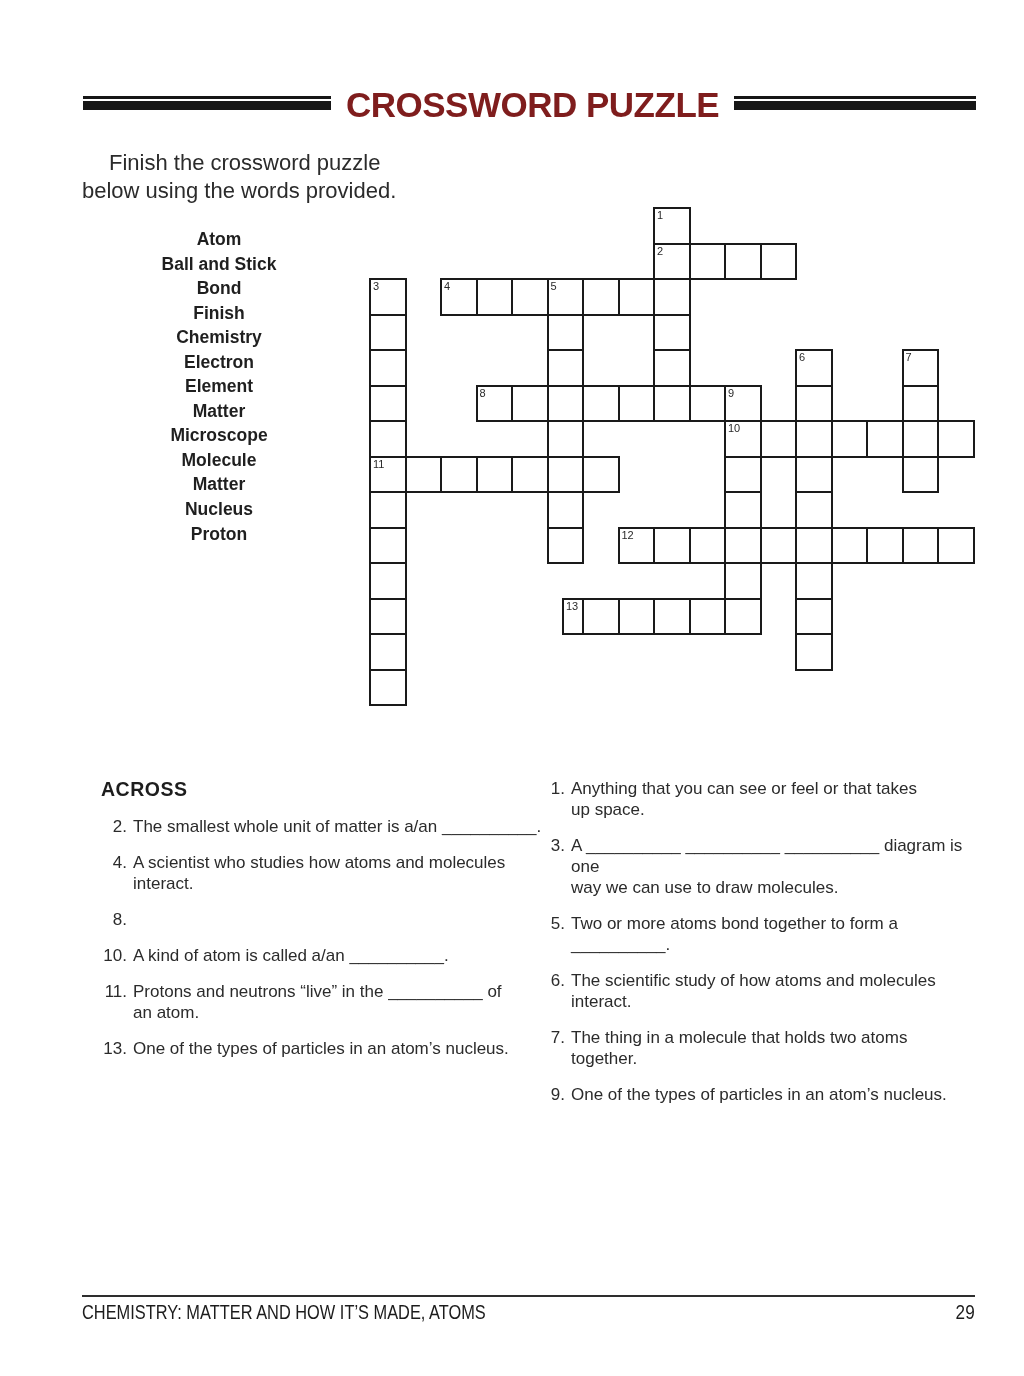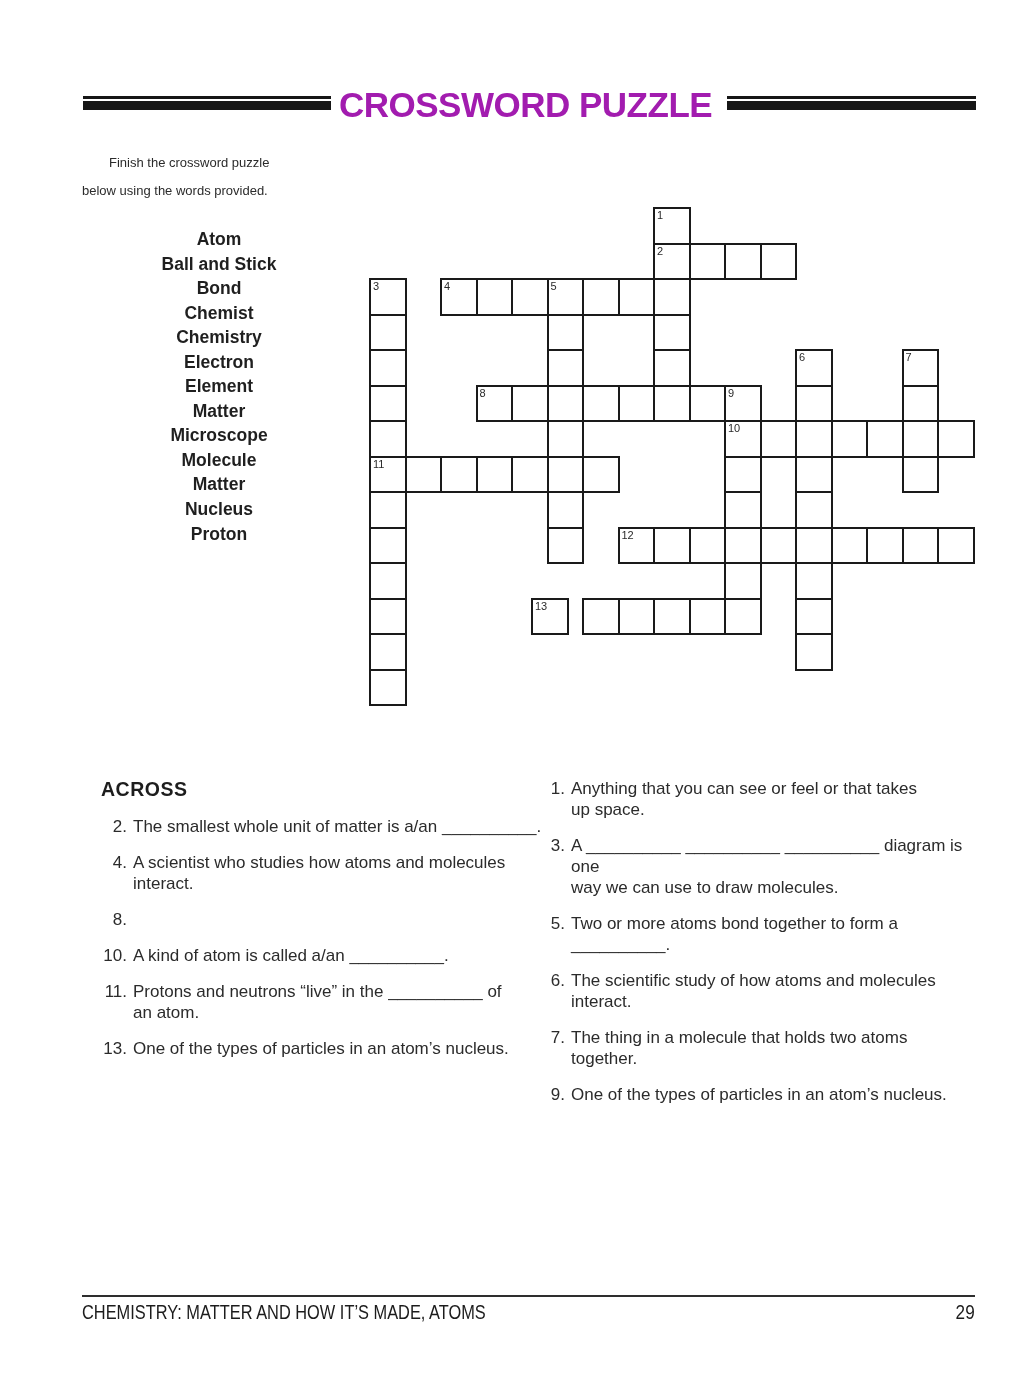--- a/index.html
+++ b/index.html
@@ -14,27 +14,27 @@
     position:absolute; left:83px; right:48px; top:93px;
     display:flex; align-items:flex-start;
   }
   .title-rule {
     height:14px; box-sizing:border-box; margin-top:3px;
     border-top:3px solid #161616; border-bottom:9px solid #161616;
   }
   .rule-left  { flex:0 0 248px; }
   .rule-right { flex:1 1 auto; }
   .page-title {
-    flex:0 0 auto; margin:-6px 15px 0 8px;
+    flex:0 0 auto; margin:-6px 15px 0 15px;
     font-size:35px; font-weight:700; letter-spacing:-0.5px;
-    line-height:1; color:#a21caf; white-space:nowrap;
-  }
-
-  
-  .instructions { position:absolute; left:82px; top:149px; font-size:13px; line-height:28px; color:#2b2b2b; }
+    line-height:1; color:#7f1d1d; white-space:nowrap;
+  }
+
+  
+  .instructions { position:absolute; left:82px; top:149px; font-size:22px; line-height:28px; color:#2b2b2b; }
   .instructions .line1 { padding-left:27px; }
 
   
   .word-bank { position:absolute; left:109px; top:227px; width:220px; text-align:center; }
   .word-bank .word { font-size:17.5px; font-weight:700; line-height:24.55px; color:#1f1f1f; }
 
   
   .grid { position:absolute; left:369px; top:207px; width:612px; height:502px; }
   .cell {
     position:absolute; width:37.5px; height:37.5px; box-sizing:border-box;
@@ -83,21 +83,21 @@
 
   <div class="instructions">
     <div class="line1">Finish the crossword puzzle</div>
     <div class="line2">below using the words provided.</div>
   </div>
 
   <div class="word-bank">
       <div class="word">Atom</div>
       <div class="word">Ball and Stick</div>
       <div class="word">Bond</div>
-      <div class="word">Chemist</div>
+      <div class="word">Finish</div>
       <div class="word">Chemistry</div>
       <div class="word">Electron</div>
       <div class="word">Element</div>
       <div class="word">Matter</div>
       <div class="word">Microscope</div>
       <div class="word">Molecule</div>
       <div class="word">Matter</div>
       <div class="word">Nucleus</div>
       <div class="word">Proton</div>
     </div>
@@ -196,21 +196,21 @@
       <div class="cell" style="left: 248.5px; top: 319.5px;">
         <span class="cellnum">12</span>
       </div>
       <div class="cell" style="left: 284px; top: 319.5px;"></div>
       <div class="cell" style="left: 319.5px; top: 319.5px;"></div>
       <div class="cell" style="left: 390.5px; top: 319.5px;"></div>
       <div class="cell" style="left: 461.5px; top: 319.5px;"></div>
       <div class="cell" style="left: 497px; top: 319.5px;"></div>
       <div class="cell" style="left: 532.5px; top: 319.5px;"></div>
       <div class="cell" style="left: 568px; top: 319.5px;"></div>
-      <div class="cell" style="left: 162px; top: 390.5px;">
+      <div class="cell" style="left: 193px; top: 390.5px;">
         <span class="cellnum">13</span>
       </div>
       <div class="cell" style="left: 213px; top: 390.5px;"></div>
       <div class="cell" style="left: 248.5px; top: 390.5px;"></div>
       <div class="cell" style="left: 284px; top: 390.5px;"></div>
       <div class="cell" style="left: 319.5px; top: 390.5px;"></div>
     </div>
 
   <div class="clue-section across-section">
     <div class="clue-heading">ACROSS</div>

